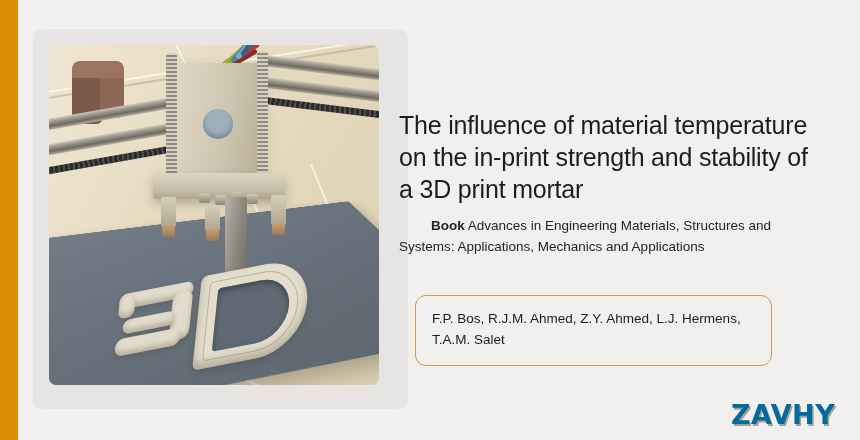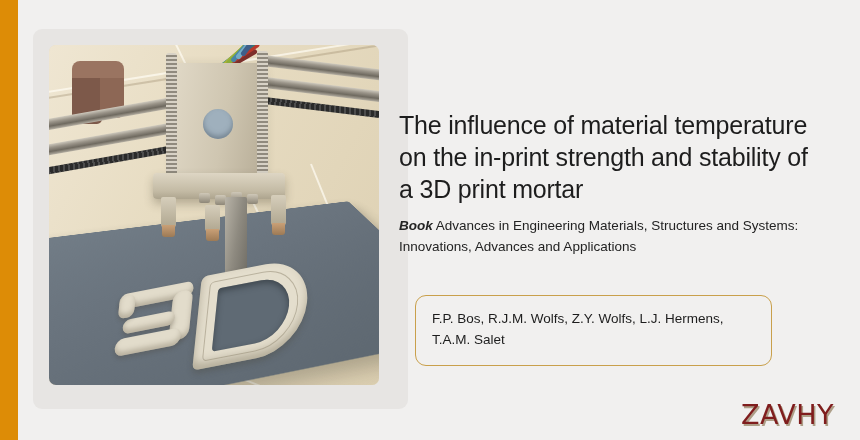--- a/index.html
+++ b/index.html
@@ -149,34 +149,33 @@
   }
 
   
   #content { position:absolute; left:399px; top:110px; width:420px; }
   #paper-title {
     font-size:25px; line-height:1.27; color:#1d1d1d; letter-spacing:-.2px;
   }
   #book-line {
     margin-top:11px; font-size:13.5px; line-height:1.5; color:#232323;
   }
-  #book-label { font-style:italic; font-weight:bold; }
+  #book-label { font-weight:bold;margin-left:32px; }
   #authors-box {
     position:absolute; left:415px; top:295px; width:357px;
     border:1.6px solid #c9a04b; border-radius:11px;
     padding:13px 16px 14px 16px;
   }
   #authors-text { font-size:13.5px; line-height:1.55; color:#1d1d1d; }
 
   #logo {
     position:absolute; left:731px; top:399px;
-    font-size:27px; font-weight:normal; letter-spacing:.5px;
-    color:#7f1d1d; font-family:"DejaVu Sans", sans-serif;
+    font-size:27px; font-weight:bold; letter-spacing:.5px;
+    color:#0369a1; font-family:"DejaVu Sans", sans-serif;
     text-shadow:1.5px 1.5px 0 rgba(90,60,10,.45);
-    margin-left:10px;
   }
 </style>
 </head>
 <body>
 
 <div id="accent-bar"></div>
 
 <div id="image-card">
   <div id="figure-frame">
     <div class="scene">
@@ -251,21 +250,21 @@
       </div>
 
     </div>
   </div>
 </div>
 
 <div id="content">
   <div id="paper-title">The influence of material temperature on the in-print strength and stability of a 3D print mortar</div>
   <div id="book-line">
     <span id="book-label">Book</span>
-    <span>Advances in Engineering Materials, Structures and Systems: Innovations, Advances and Applications</span>
+    <span>Advances in Engineering Materials, Structures and Systems: Applications, Mechanics and Applications</span>
   </div>
 </div>
 
 <div id="authors-box">
-  <div id="authors-text">F.P. Bos, R.J.M. Wolfs, Z.Y. Wolfs, L.J. Hermens, T.A.M. Salet</div>
+  <div id="authors-text">F.P. Bos, R.J.M. Ahmed, Z.Y. Ahmed, L.J. Hermens, T.A.M. Salet</div>
 </div>
 
 <div id="logo">ZAVHY</div>
 
 </body></html>

